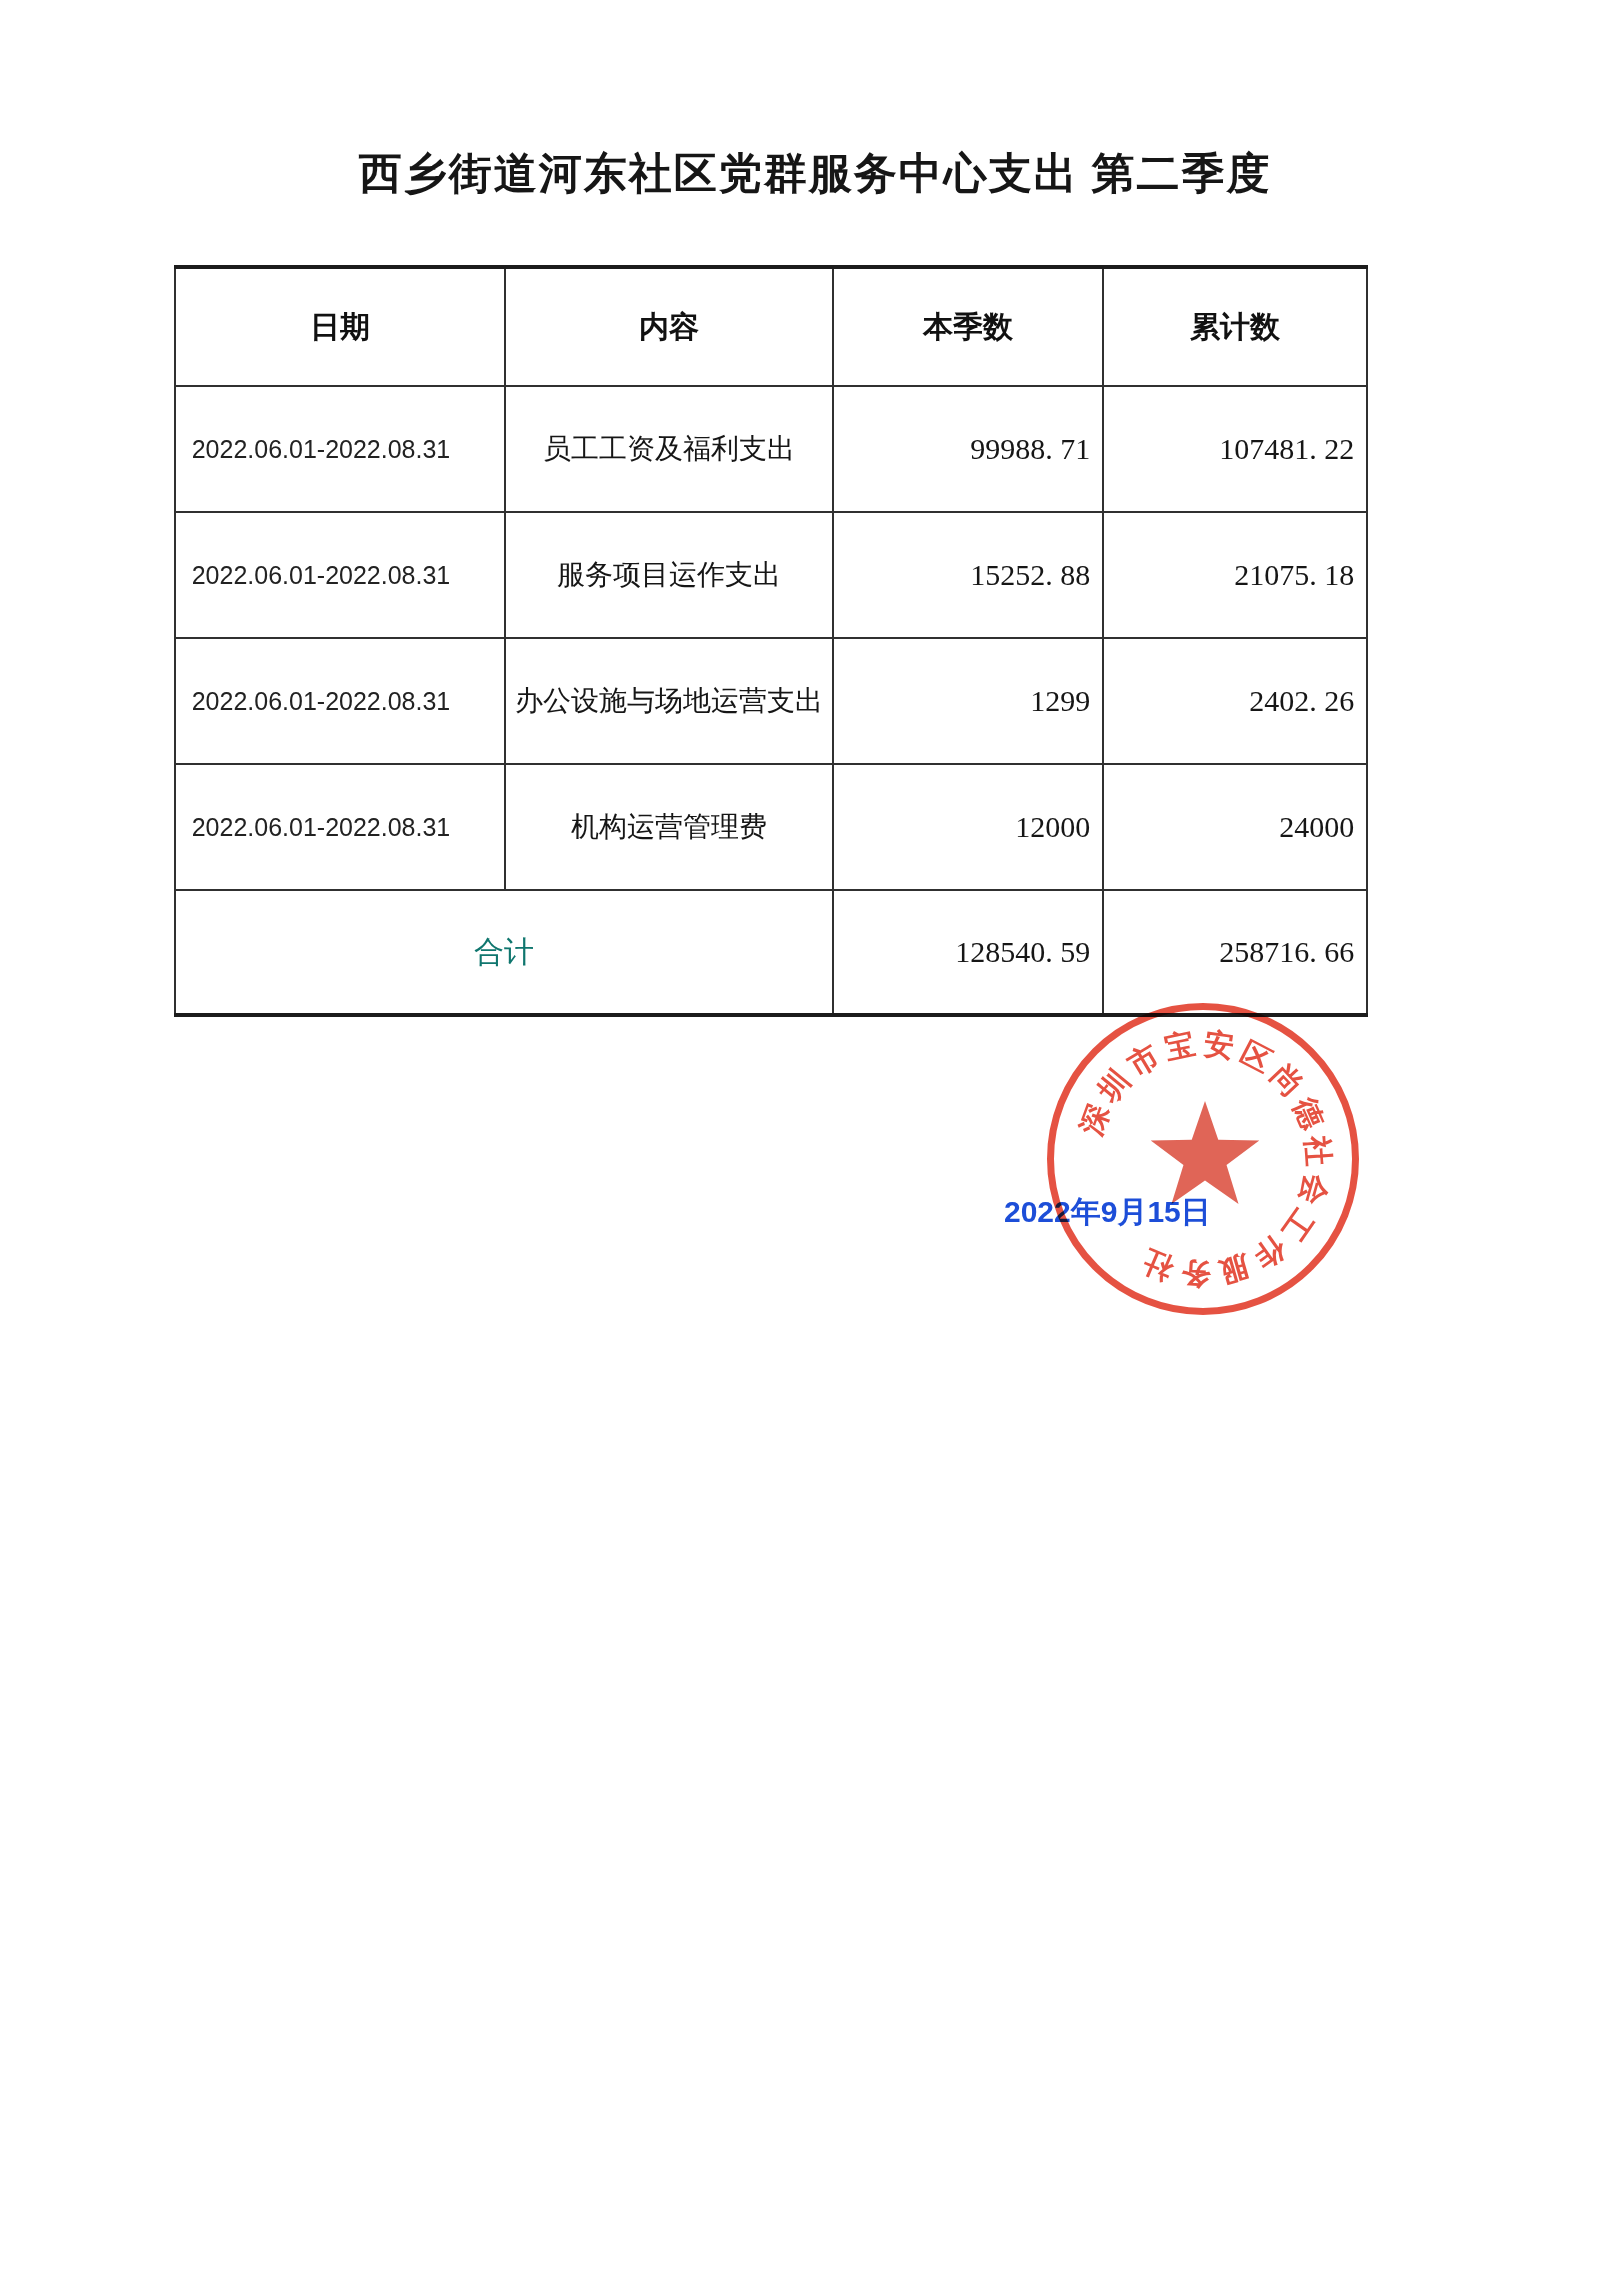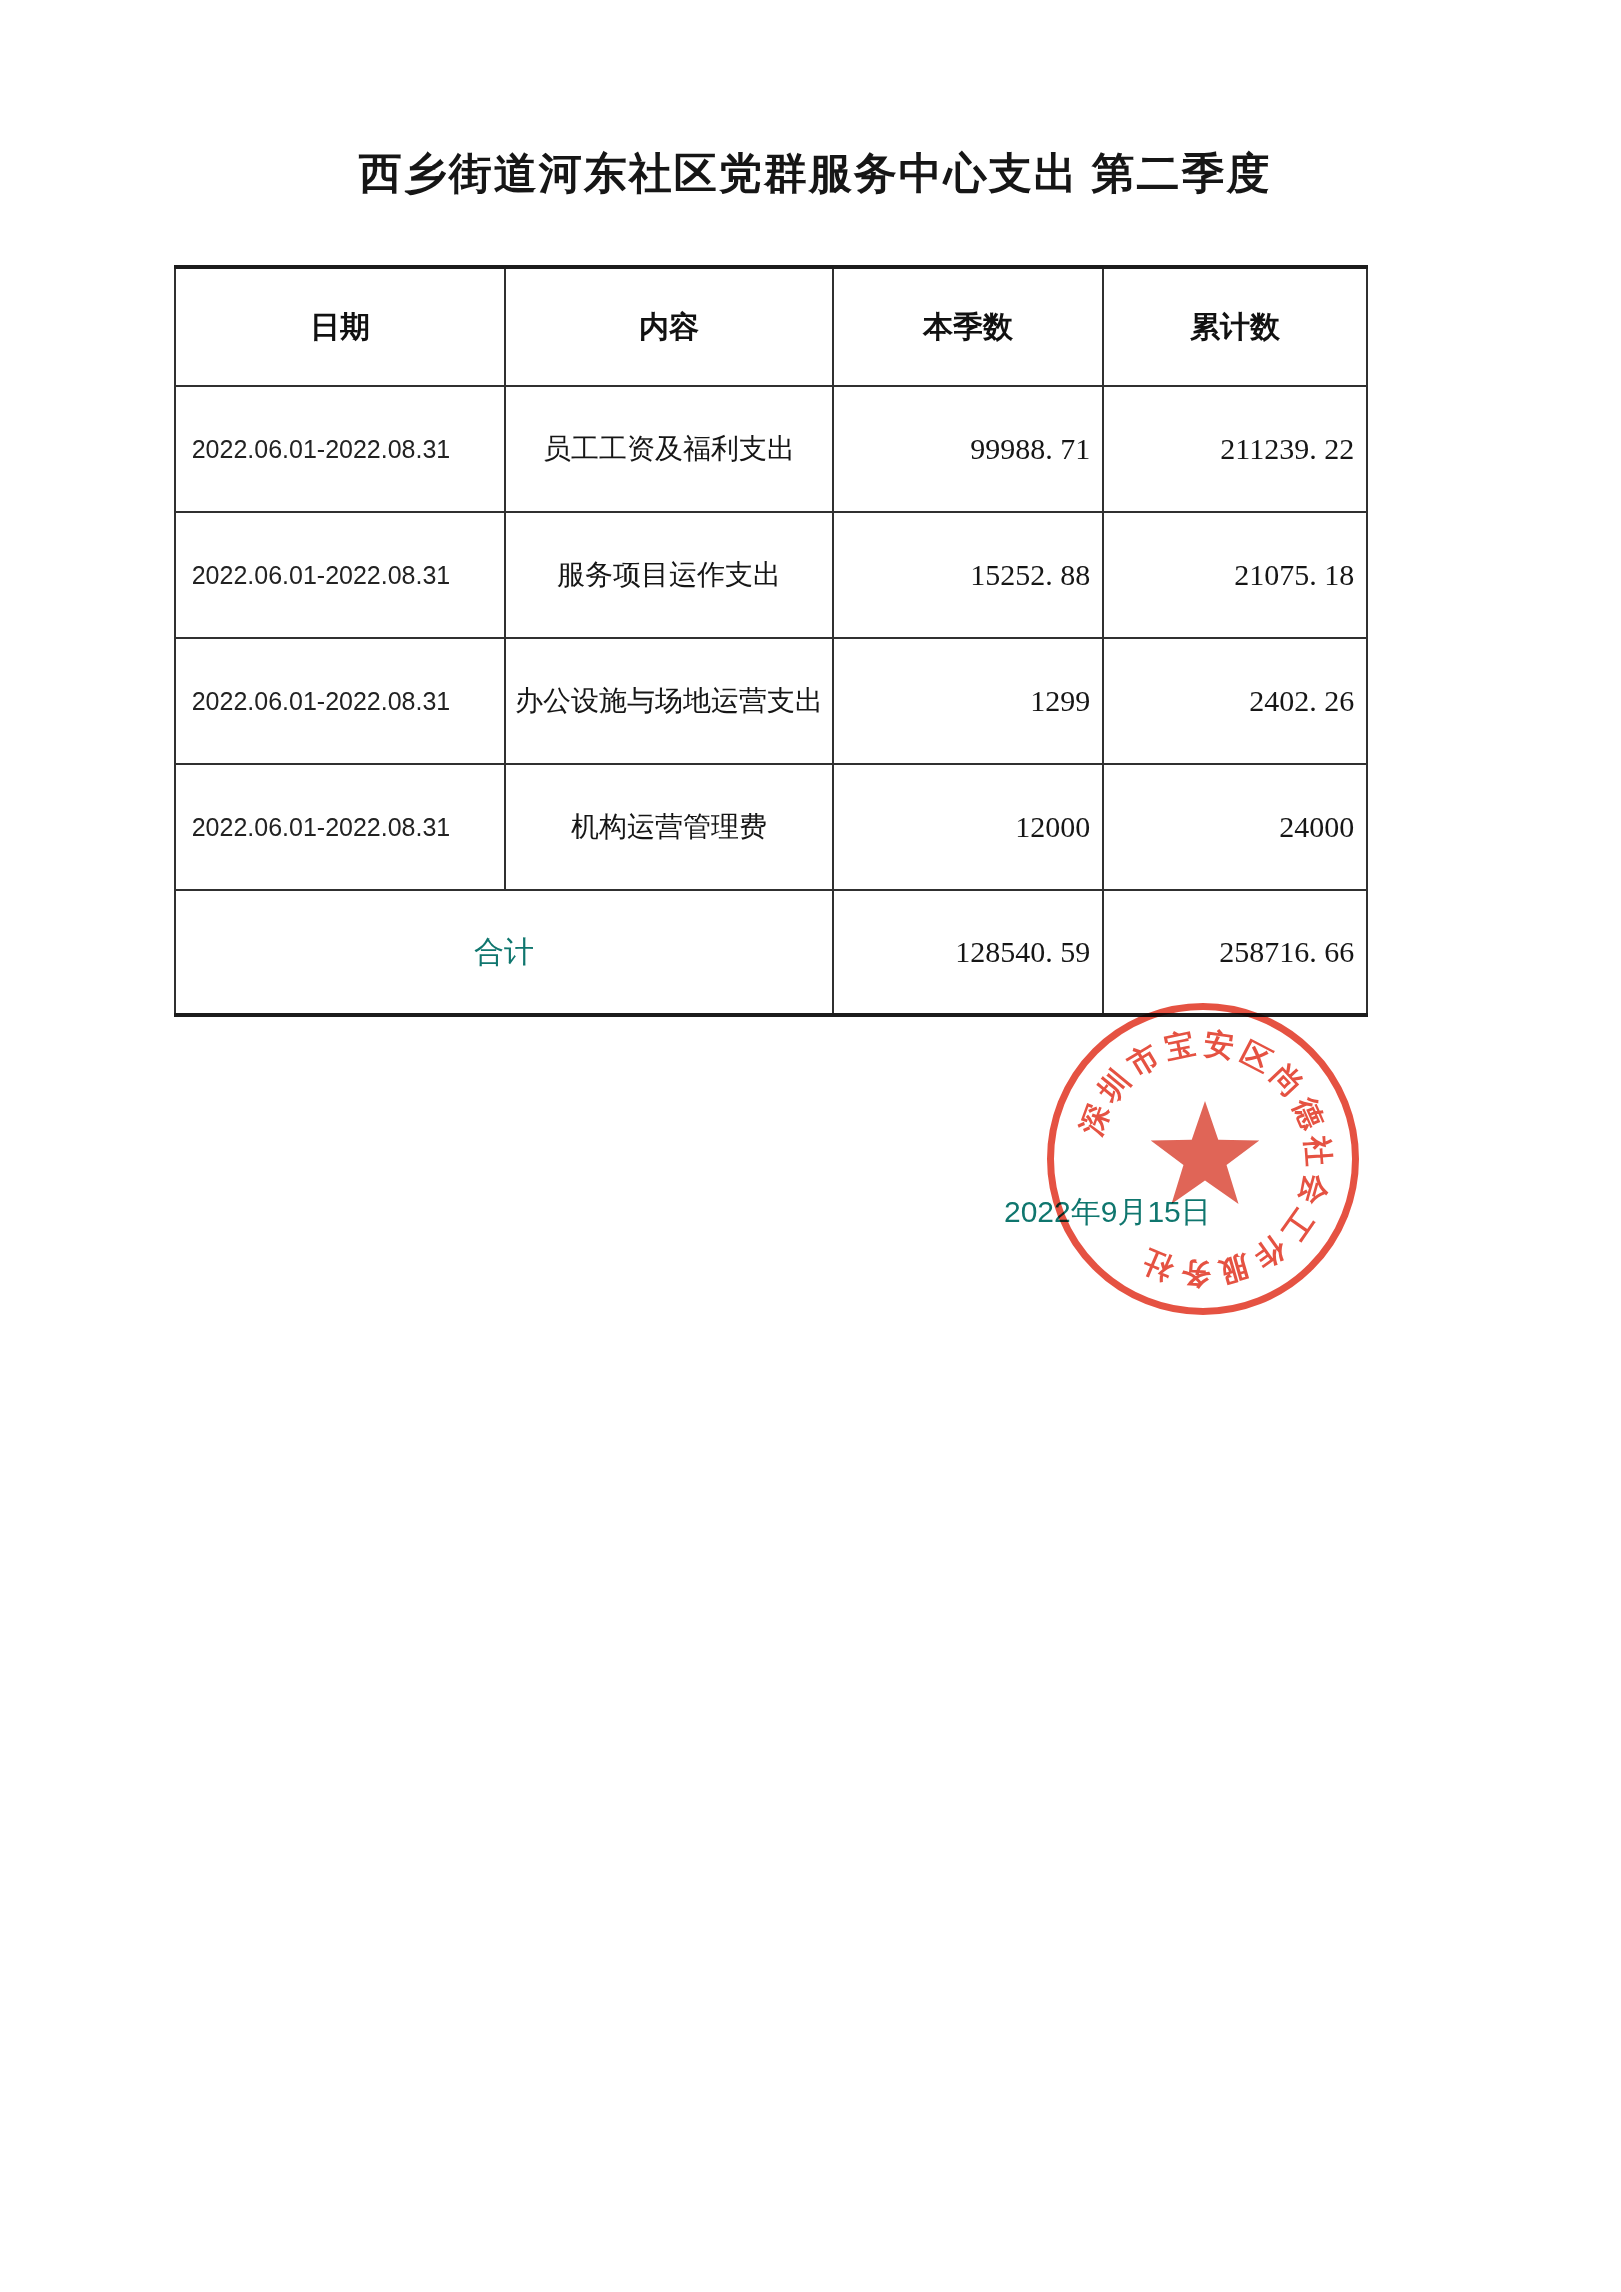--- a/index.html
+++ b/index.html
@@ -32,21 +32,21 @@
   td.c-content{font-size:28px;text-align:center;color:#161616;}
   td.c-num{font-size:30px;text-align:right;padding-right:11.8px;color:#161616;margin-top:26px;}
   td.c-total-label{font-size:30px;text-align:center;color:#0f766e;}
   .org{
     position:absolute;top:1115px;right:269px;
     font-size:37px;letter-spacing:0.5px;color:#181818;white-space:nowrap;
   }
   .issue-date{
     position:absolute;top:1192px;left:1004px;
     font-family:"Liberation Sans","DejaVu Sans",sans-serif;
-    font-size:30px;font-weight:normal;color:#0f766e;white-space:nowrap;
+    font-size:30px;font-weight:bold;color:#1d4ed8;white-space:nowrap;
   }
   .stamp{
     position:absolute;left:1047px;top:1003px;width:312px;height:312px;
     box-sizing:border-box;border:7.8px solid var(--stamp,#e23a28);
     border-radius:50%;mix-blend-mode:multiply;opacity:0.88;z-index:5;
   }
   .stamp .star{position:absolute;left:92px;top:89px;}
   .ring-ch{
     position:absolute;left:50%;top:50%;
     font-size:30px;font-weight:bold;color:var(--stamp,#e23a28);
@@ -73,21 +73,21 @@
         <th class="h">内容</th>
         <th class="h">本季数</th>
         <th class="h">累计数</th>
       </tr>
     </thead>
     <tbody>
       <tr class="row">
       <td class="c-date">2022.06.01-2022.08.31</td>
       <td class="c-content">员工工资及福利支出</td>
       <td class="c-num">99988. 71</td>
-      <td class="c-num">211239. 22</td>
+      <td class="c-num">107481. 22</td>
     </tr>
         <tr class="row">
       <td class="c-date">2022.06.01-2022.08.31</td>
       <td class="c-content">服务项目运作支出</td>
       <td class="c-num">15252. 88</td>
       <td class="c-num">21075. 18</td>
     </tr>
         <tr class="row">
       <td class="c-date">2022.06.01-2022.08.31</td>
       <td class="c-content">办公设施与场地运营支出</td>

